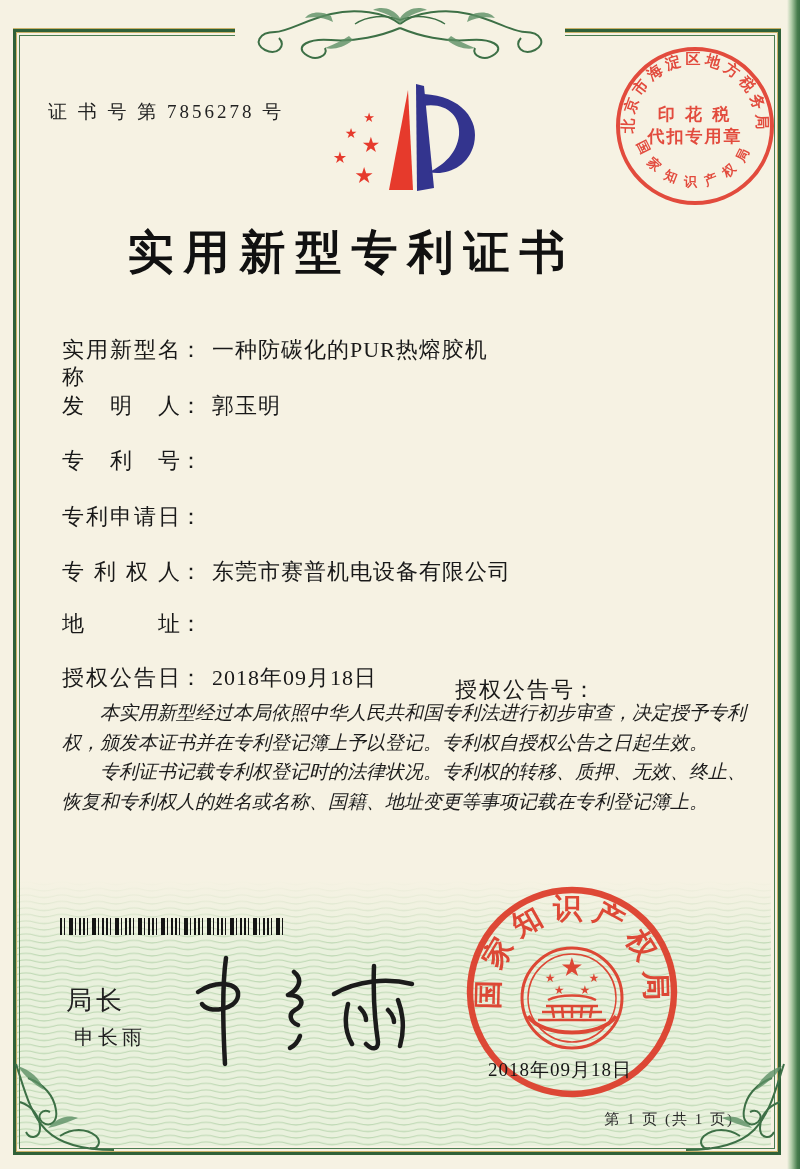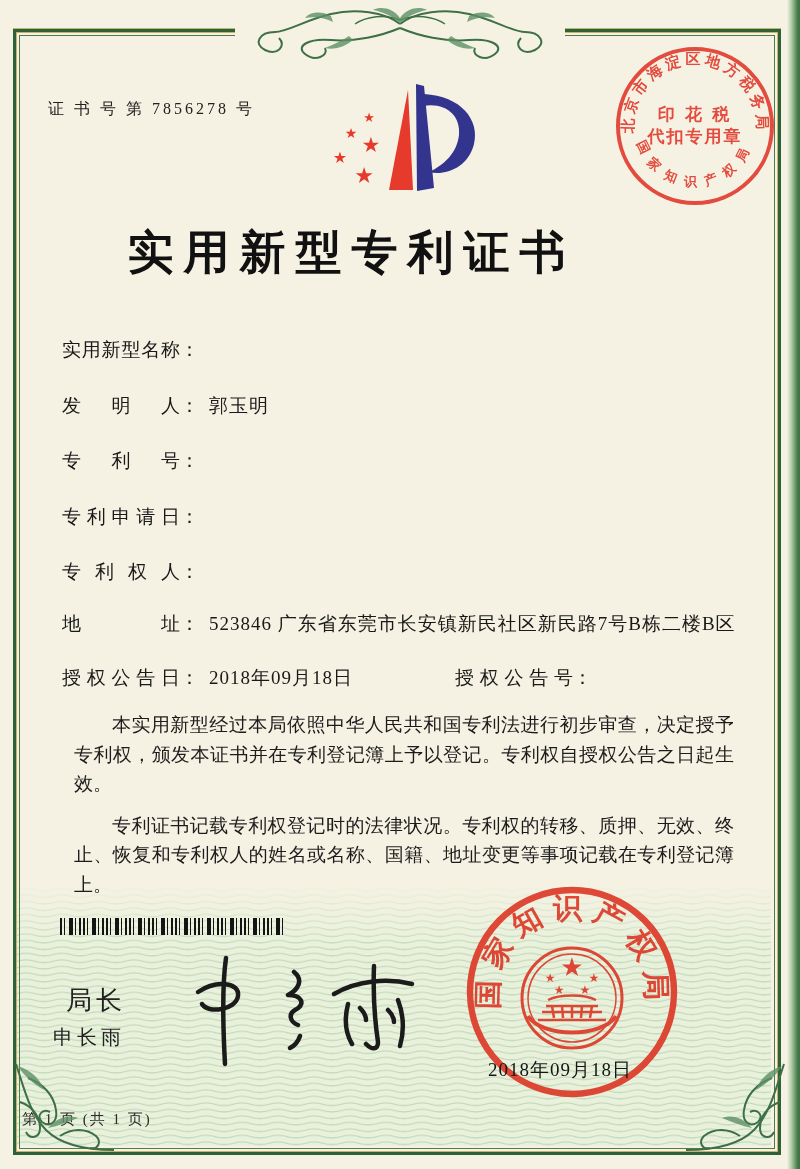--- a/index.html
+++ b/index.html
@@ -20,50 +20,50 @@
     position:absolute;left:3px;top:3px;right:3px;bottom:3px;
     border:1px solid #4a7d51;
   }
   .edge-strip-right{
     right:0;top:0;width:13px;height:1169px;
     background:linear-gradient(90deg,#f6f2e3 0%,#aecba6 35%,#477c4d 80%,#3a6f44 100%);
   }
   
   .guilloche{left:17px;top:880px;width:754px;height:266px;}
   
-  .cert-no{left:48px;top:99px;font-size:16px;letter-spacing:3px;color:#222;}
+  .cert-no{left:48px;top:99px;font-size:19px;letter-spacing:3px;color:#222;}
   .title{
     left:0;top:222px;width:703px;text-align:center;
     font-size:46px;font-weight:700;letter-spacing:10px;color:#111;
   }
   
-  .frow{position:absolute;left:62px;font-size:19px;line-height:27px;display:flex;color:#191919;}
+  .frow{position:absolute;left:62px;font-size:22px;line-height:27px;display:flex;color:#191919;}
   .flabel{display:inline-block;width:118px;text-align:justify;text-align-last:justify;}
   .fcolon{display:inline-block;margin-right:10px;}
   .fvalue{display:inline-block;max-width:572px;letter-spacing:1px;}
-  .grant-right{position:absolute;left:393px;top:0;display:flex;}
+  .grant-right{position:absolute;left:393px;top:12px;display:flex;}
   
   .body-text{left:62px;top:698px;width:684px;font-size:19px;line-height:29.5px;color:#1c1c1c;text-align:justify;}
-  .body-text p{margin:12px;text-indent:2em;}
+  .body-text p{margin:0;text-indent:2em;font-style:italic;}
   
   .barcode{
     left:60px;top:918px;width:226px;height:17px;
     background:
       repeating-linear-gradient(90deg,
         #141414 0 2px, transparent 2px 4px,
         #141414 4px 5px, transparent 5px 9px,
         #141414 9px 13px, transparent 13px 15px,
         #141414 15px 16px, transparent 16px 19px,
         #141414 19px 21px, transparent 21px 23px);
   }
   
   .official-title{left:66px;top:983px;font-size:26px;letter-spacing:4px;color:#222;}
-  .official-name{left:53px;top:1024px;font-size:20px;letter-spacing:4px;color:#222;}
+  .official-name{left:74px;top:1024px;font-size:20px;letter-spacing:4px;color:#222;}
   .seal-date{left:488px;top:1057px;font-size:19px;letter-spacing:1px;color:#161616;z-index:6;}
-  .footer{left:22px;top:1110px;width:712px;text-align:left;font-size:15px;letter-spacing:2px;color:#2a2a2a;}
+  .footer{left:22px;top:1110px;width:712px;text-align:right;font-size:15px;letter-spacing:2px;color:#2a2a2a;}
   .stamp{z-index:5;}
   .sig{z-index:6;}
 </style>
 </head>
 <body>
 
 <svg class="abs guilloche" width="754" height="266">
   <defs>
     <pattern id="wav" width="36" height="6.5" patternUnits="userSpaceOnUse">
       <path d="M0 3.2 Q 9 0.6 18 3.2 T 36 3.2" fill="none" stroke="#b7d4ad" stroke-width="1"></path>
@@ -142,42 +142,43 @@
   <polygon points="75,8 56,108 80,108" fill="#e63a2c"></polygon>
   <polygon points="83,2 91,4 101,106 84,109" fill="#33348e"></polygon>
   <path d="M91 12 C128 14 147 38 141 62 C135 86 112 94 96 90 C111 83 124 71 126 53 C128 33 112 20 90 24 Z" fill="#33348e"></path>
 </svg>
 
 <div class="abs title">实用新型专利证书</div>
 
 <div class="frow" style="top:336px">
   <span class="flabel">实用新型名称</span>
     <span class="fcolon">：</span>
+  <span class="fvalue">一种防碳化的PUR热熔胶机</span>
 </div>
 <div class="frow" style="top:392px">
   <span class="flabel">发明人</span>
     <span class="fcolon">：</span>
   <span class="fvalue">郭玉明</span>
 </div>
 <div class="frow" style="top:447px">
   <span class="flabel">专利号</span>
     <span class="fcolon">：</span>
 </div>
 <div class="frow" style="top:503px">
   <span class="flabel">专利申请日</span>
     <span class="fcolon">：</span>
 </div>
 <div class="frow" style="top:558px">
   <span class="flabel">专利权人</span>
     <span class="fcolon">：</span>
+  <span class="fvalue">东莞市赛普机电设备有限公司</span>
 </div>
 <div class="frow" style="top:610px">
   <span class="flabel">地址</span>
     <span class="fcolon">：</span>
-  <span class="fvalue">523846 广东省东莞市长安镇新民社区新民路7号B栋二楼B区</span>
 </div>
 <div class="frow" style="top:664px;width:700px">
   <span class="flabel">授权公告日</span>
     <span class="fcolon">：</span>
   <span class="fvalue">2018年09月18日</span>
   <span class="grant-right">
     <span class="flabel">授权公告号</span>
       <span class="fcolon">：</span>
   </span>
 </div>

